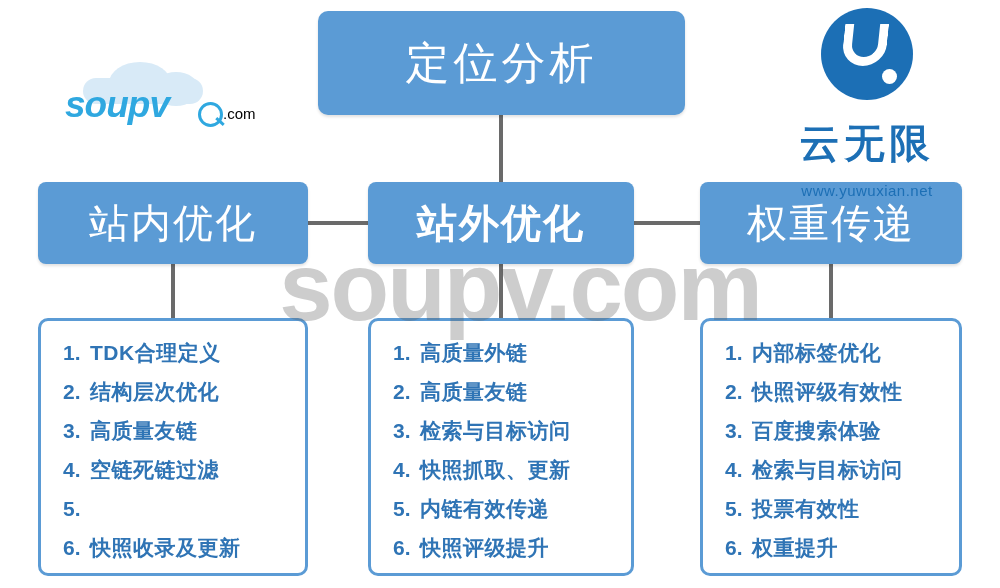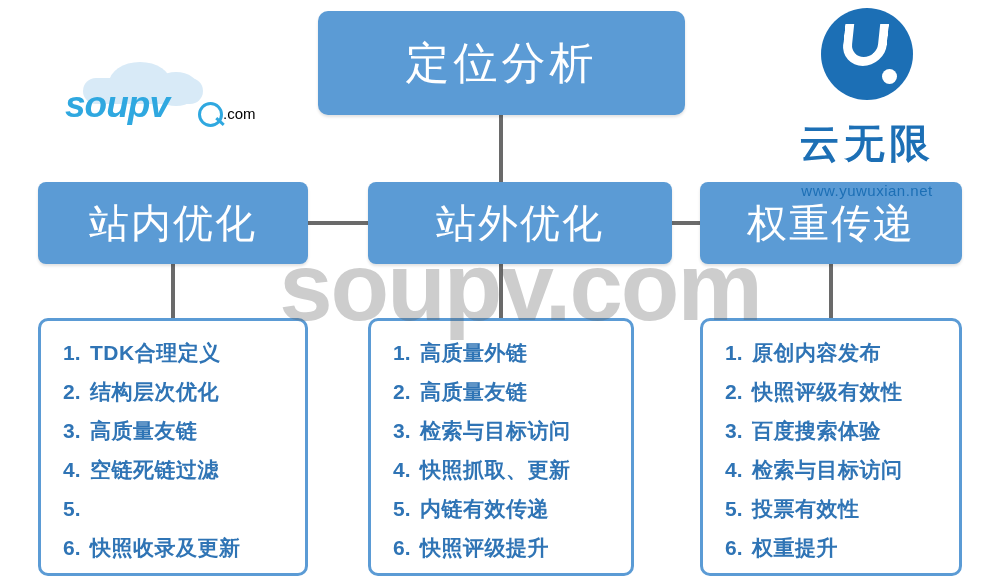--- a/index.html
+++ b/index.html
@@ -53,21 +53,21 @@
     border-radius: 8px;
     display: flex;
     align-items: center;
     justify-content: center;
     color: #ffffff;
     font-size: 40px;
     letter-spacing: 2px;
     box-shadow: 0 2px 3px rgba(0,0,0,0.12);
   }
   .mid-1 { left: 38px;  width: 270px; }
-  .mid-2 { left: 368px; width: 304px; }
+  .mid-2 { left: 368px; width: 266px; font-weight: bold; }
   .mid-3 { left: 700px; width: 262px; }
 
   
   .list-box {
     position: absolute;
     top: 318px;
     height: 258px;
     background: #ffffff;
     border: 3px solid #5b9bd5;
     border-radius: 10px;
@@ -297,21 +297,21 @@
       </div>
     <div class="list-item">
         <span class="num">6.</span>
         <span class="txt">快照评级提升</span>
       </div>
   </div>
 
   <div class="list-box list-3">
     <div class="list-item">
         <span class="num">1.</span>
-        <span class="txt">原创内容发布</span>
+        <span class="txt">内部标签优化</span>
       </div>
     <div class="list-item">
         <span class="num">2.</span>
         <span class="txt">快照评级有效性</span>
       </div>
     <div class="list-item">
         <span class="num">3.</span>
         <span class="txt">百度搜索体验</span>
       </div>
     <div class="list-item">

